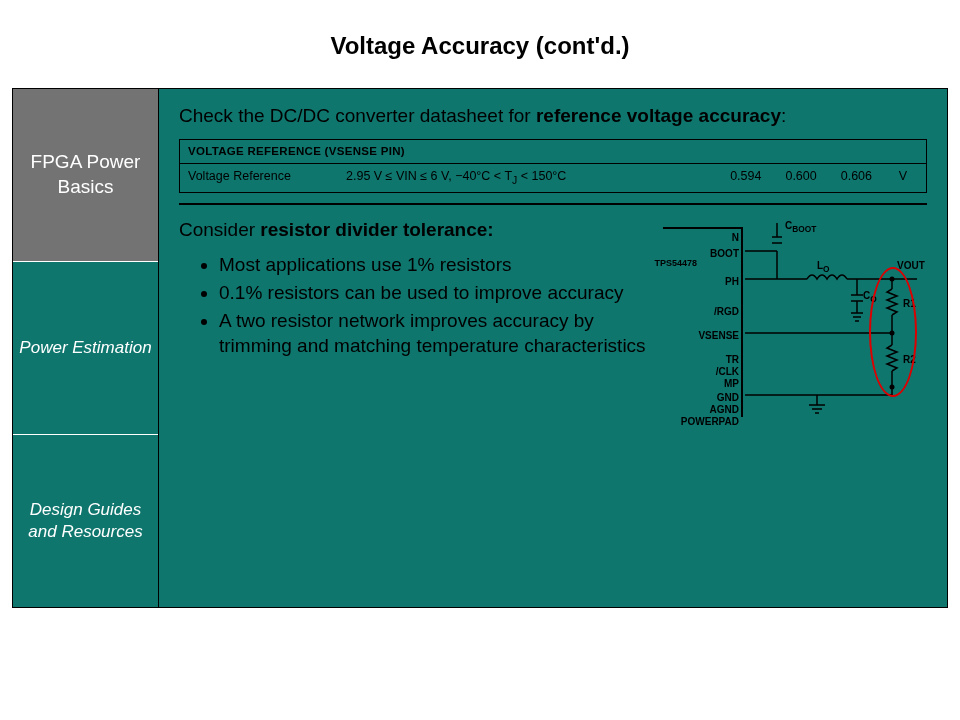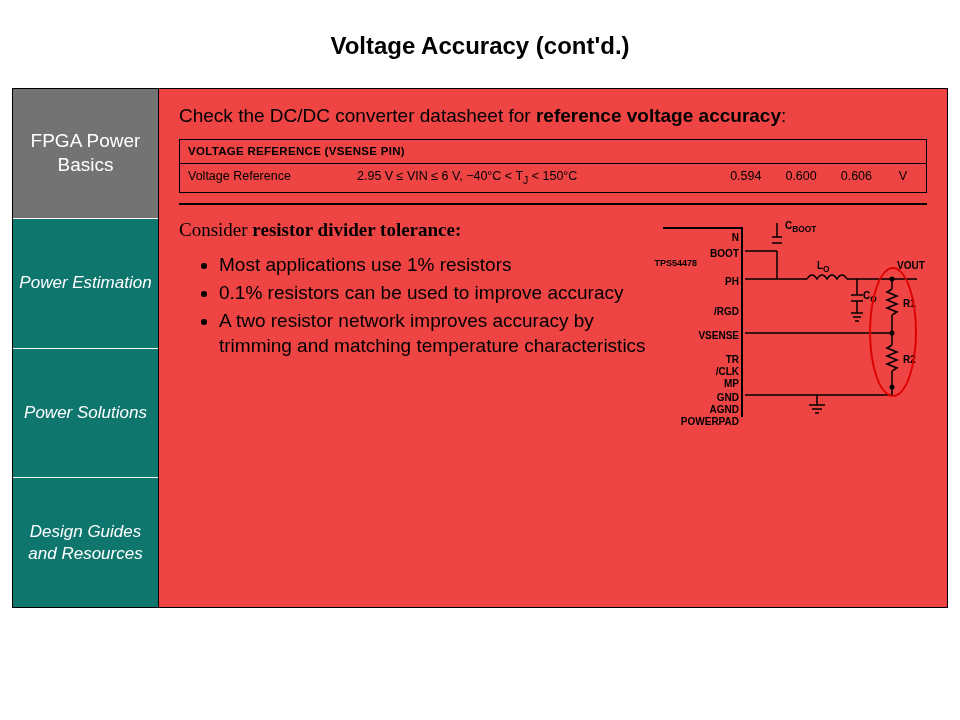--- a/index.html
+++ b/index.html
@@ -39,21 +39,21 @@
     font-size: 17px;
     line-height: 1.3;
     padding: 4px;
     border-bottom: 1px solid #fff;
   }
   .sidebar-item:last-child { border-bottom: none; }
   .sidebar-item.active { background: #737373; font-size: 19px; }
   .sidebar-item.inactive { background: #0f766e; font-style: italic; }
   .content {
     flex: 1;
-    background: #ef4444;
+    background: #0f766e;
     padding: 14px 20px 14px 20px;
     font-size: 19px;
     line-height: 1.35;
     position: relative;
   }
   .intro { margin-bottom: 10px; }
   .intro .bold { font-weight: bold; }
   .ds-table {
     border: 1px solid #000;
     font-family: Arial, sans-serif;
@@ -66,32 +66,32 @@
     padding: 4px 8px;
     border-bottom: 1px solid #000;
     font-size: 11.5px;
   }
   .ds-row {
     display: flex;
     padding: 4px 8px;
     gap: 8px;
   }
   .ds-param { width: 150px; }
-  .ds-cond { width: 300px; margin-left: 11px; }
+  .ds-cond { width: 300px; }
   .ds-vals { flex: 1; text-align: right; display:flex; justify-content:flex-end; gap:24px; padding-right:8px;}
   .ds-unit { width: 30px; text-align: center; }
   ul.bullets { list-style: disc; padding-left: 40px; margin: 2px 0 8px 0; }
   ul.bullets li { margin-bottom: 2px; }
   hr.sep { border: none; border-top: 2px solid #000; margin: 6px 0 12px 0; }
   .lower {
     display: flex;
     gap: 10px;
   }
   .lower-text { flex: 1; }
-  .lower h3 { font-weight: normal; font-size: 19px; margin-bottom: 10px; font-family: Liberation Serif, serif; }
+  .lower h3 { font-weight: normal; font-size: 19px; margin-bottom: 10px; }
   .lower h3 .bold { font-weight: bold; }
   .schematic {
     width: 260px;
     height: 210px;
     position: relative;
     font-family: Arial, sans-serif;
     font-size: 10px;
     font-weight: bold;
   }
   .schematic .chipbox {
@@ -121,23 +121,20 @@
 
 <div class="title">Voltage Accuracy (cont'd.)</div>
 
 <div class="frame">
   <div class="sidebar">
     <div class="sidebar-item active">
       <span>FPGA Power Basics</span>
     </div>
     <div class="sidebar-item inactive">
       <span>Power Estimation</span>
-    </div>
-    <div class="sidebar-item inactive">
-      <span>Power Solutions</span>
     </div>
     <div class="sidebar-item inactive">
       <span>Design Guides and Resources</span>
     </div>
   </div>
 
   <div class="content">
     <p class="intro">
       <span>Check the DC/DC converter datasheet for </span><span class="bold">reference voltage accuracy</span><span>:</span>
     </p>

